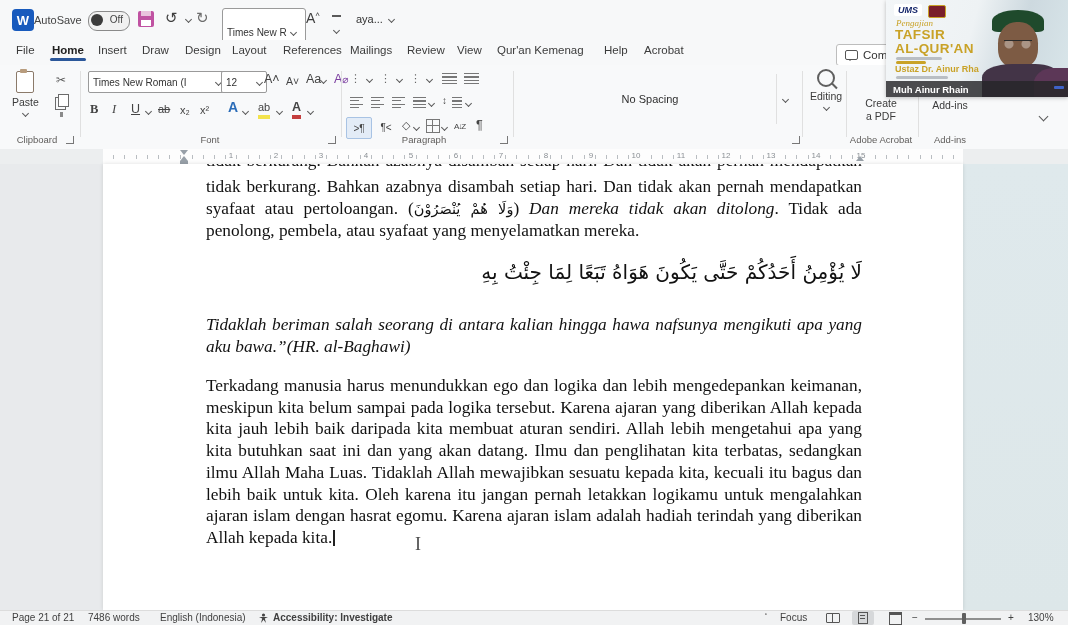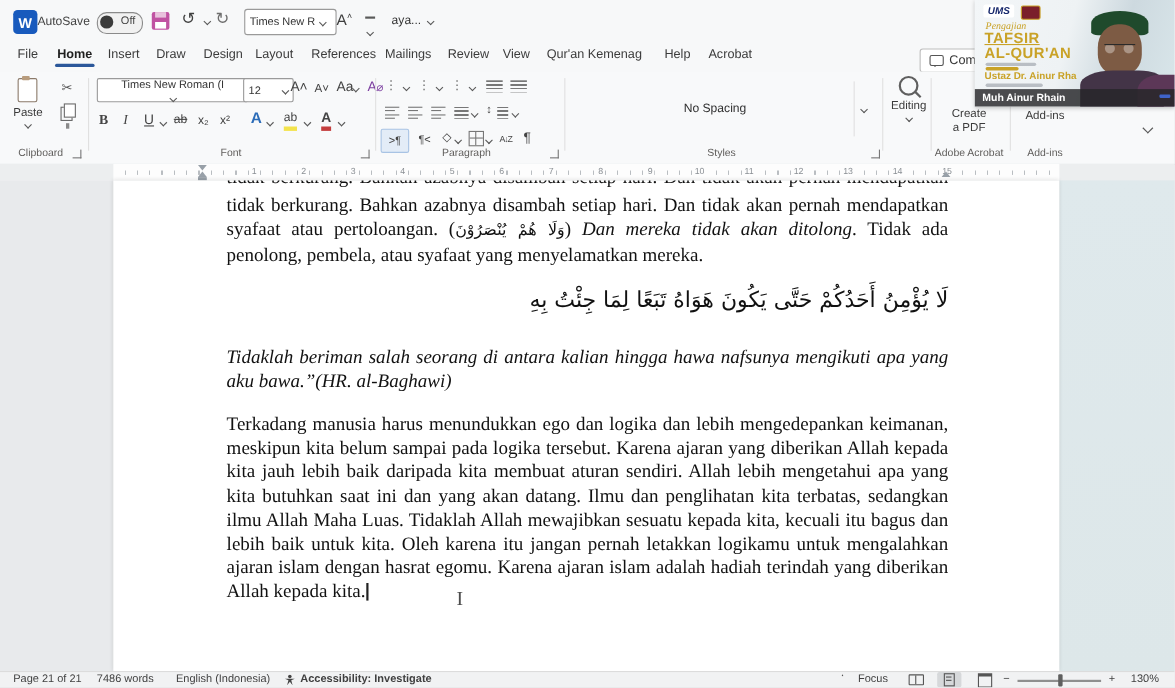--- a/index.html
+++ b/index.html
@@ -17,21 +17,21 @@
   .toggle .state{position:absolute;right:6px;top:2px;font-size:10px;color:#444;}
   .qat-btn{font-size:15px;color:#3f3f3f;line-height:18px;}
   .save-ic{left:138px;top:11px;width:16px;height:16px;background:#c052a2;border-radius:2px;}
   .save-ic:before{content:"";position:absolute;left:3px;top:0;width:10px;height:5px;background:#e9c2dd;}
   .save-ic:after{content:"";position:absolute;left:3px;bottom:1px;width:10px;height:6px;background:#fff;}
   .undo-ic{left:165px;top:9px;}
   .redo-ic{left:196px;top:9px;color:#6d6d6d;}
   .chev{display:inline-block;width:6px;height:6px;border-right:1.4px solid #5a5a5a;border-bottom:1.4px solid #5a5a5a;transform:rotate(45deg);}
   .chev.s{width:4px;height:4px;}
   .qfont-box{left:222px;top:8px;width:74px;height:22px;background:#fff;border:1px solid #9a9a9a;border-radius:3px;
-             font-size:10px;color:#333;display:flex;align-items:center;padding:0 4px;gap:4px;}
+             font-size:10px;color:#333;display:flex;align-items:center;padding:12px 4px;gap:4px;}
   .growfont{left:306px;top:10px;font-size:14px;color:#3f3f3f;}
   .growfont sup{font-size:8px;}
   .customize{left:332px;top:15px;width:10px;}
   .customize .bar{display:block;width:9px;height:1.5px;background:#5a5a5a;margin-bottom:2px;}
   .docname{left:356px;top:13px;font-size:11px;color:#333;display:flex;gap:6px;align-items:center;}
   .searchbox{left:396px;top:7px;width:288px;height:25px;background:#fff;border:1px solid #c6c6c6;border-radius:4px;
              display:flex;align-items:center;padding:0 9px;gap:8px;}
   .searchbox input{border:none;outline:none;font-size:11.5px;color:#444;width:220px;background:transparent;font-family:"Liberation Sans",sans-serif;}
   .mag{width:9px;height:9px;border:1.5px solid #666;border-radius:50%;position:relative;flex:none;}
   .mag:after{content:"";position:absolute;width:5px;height:1.5px;background:#666;transform:rotate(45deg);right:-4px;bottom:-2px;}
@@ -207,21 +207,21 @@
       <span class="chev s"></span>
     </div>
     <span class="smallic" style="left:56px;top:8px;">✂</span>
     <span class="smallic ic-copy" style="left:58px;top:29px;"></span>
     <span class="smallic ic-painter" style="left:56px;top:52px;"></span>
     <span class="glabel" style="left:8px;width:58px;">Clipboard</span>
     <span class="launcher" style="left:66px;"></span>
     <span class="rsep" style="left:80px;"></span>
 
     
-    <div class="fontbox" style="left:88px;top:6px;width:128px;flex-direction:column;">
+    <div class="fontbox" style="left:88px;top:6px;width:128px;">
       <span style="overflow:hidden;white-space:nowrap;">Times New Roman (I</span>
       <span class="chev s"></span>
     </div>
     <div class="fontbox" style="left:221px;top:6px;width:36px;">
       <span>12</span>
       <span class="chev s"></span>
     </div>
     <span class="tbtn" style="left:264px;top:6px;">A˄</span>
     <span class="tbtn" style="left:286px;top:8px;font-size:10.5px;">A˅</span>
     <span class="tbtn" style="left:306px;top:6px;"><span>Aa</span><span class="chev s"></span></span>
@@ -270,21 +270,20 @@
     <span class="abs tbtn" style="left:476px;top:52px;">¶</span>
     <span class="glabel" style="left:344px;width:160px;">Paragraph</span>
     <span class="launcher" style="left:500px;"></span>
     <span class="rsep" style="left:513px;"></span>
 
     
     <div class="stylecard" style="left:608px;width:84px;">No Spacing</div>
     <div class="stylemore" style="left:776px;">
         <span class="chev s"></span>
       </div>
-    <span class="glabel" style="left:516px;width:280px;">Styles</span>
     <span class="launcher" style="left:792px;"></span>
     <span class="rsep" style="left:802px;"></span>
 
     
     <div class="abs editing" style="left:810px;top:4px;justify-content:space-between;">
       <span class="mag2"></span>
       <span>Editing</span>
       <span class="chev s"></span>
     </div>
     <span class="rsep" style="left:846px;"></span>
@@ -378,21 +377,21 @@
     <div class="ztrack" style="left:925px;"></div>
     <div class="zthumb" style="left:962px;"></div>
     <span class="sb" style="left:1008px;">+</span>
     <span class="sb" style="left:1028px;">130%</span>
   </div>
 
   <div class="abs overlay">
     <span class="ums">UMS</span>
     <span class="badge2"></span>
     <span class="script">Pengajian</span>
-    <span class="ovtitle" style="top:27px;text-decoration:underline;">TAFSIR</span>
+    <span class="ovtitle" style="top:27px;">TAFSIR</span>
     <span class="ovtitle" style="top:41px;">AL-QUR'AN</span>
     <span class="tinybar" style="left:10px;top:57px;width:46px;"></span>
     <span class="tinybar" style="left:10px;top:61px;width:30px;background:#c9a227;"></span>
     <span class="speaker">Ustaz Dr. Ainur Rha</span>
     <span class="tinybar" style="left:10px;top:76px;width:52px;"></span>
     <div class="cap"></div>
     <div class="head"></div>
     <div class="glasses"></div>
     <div class="body1"></div>
     <div class="body2"></div>

